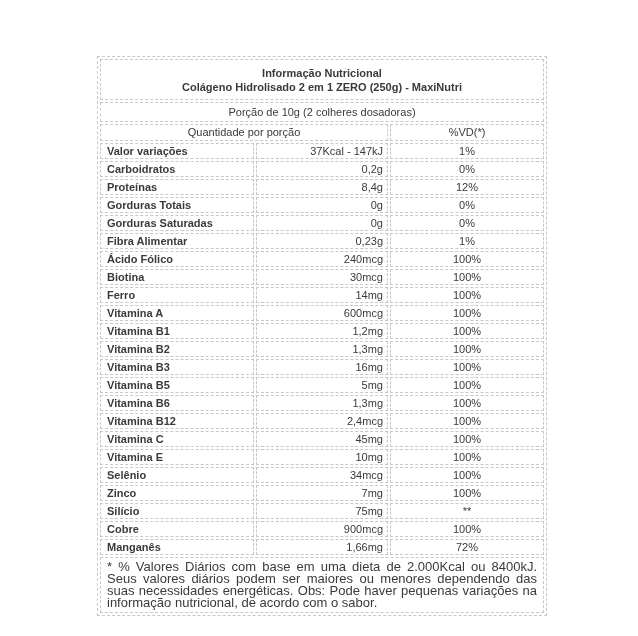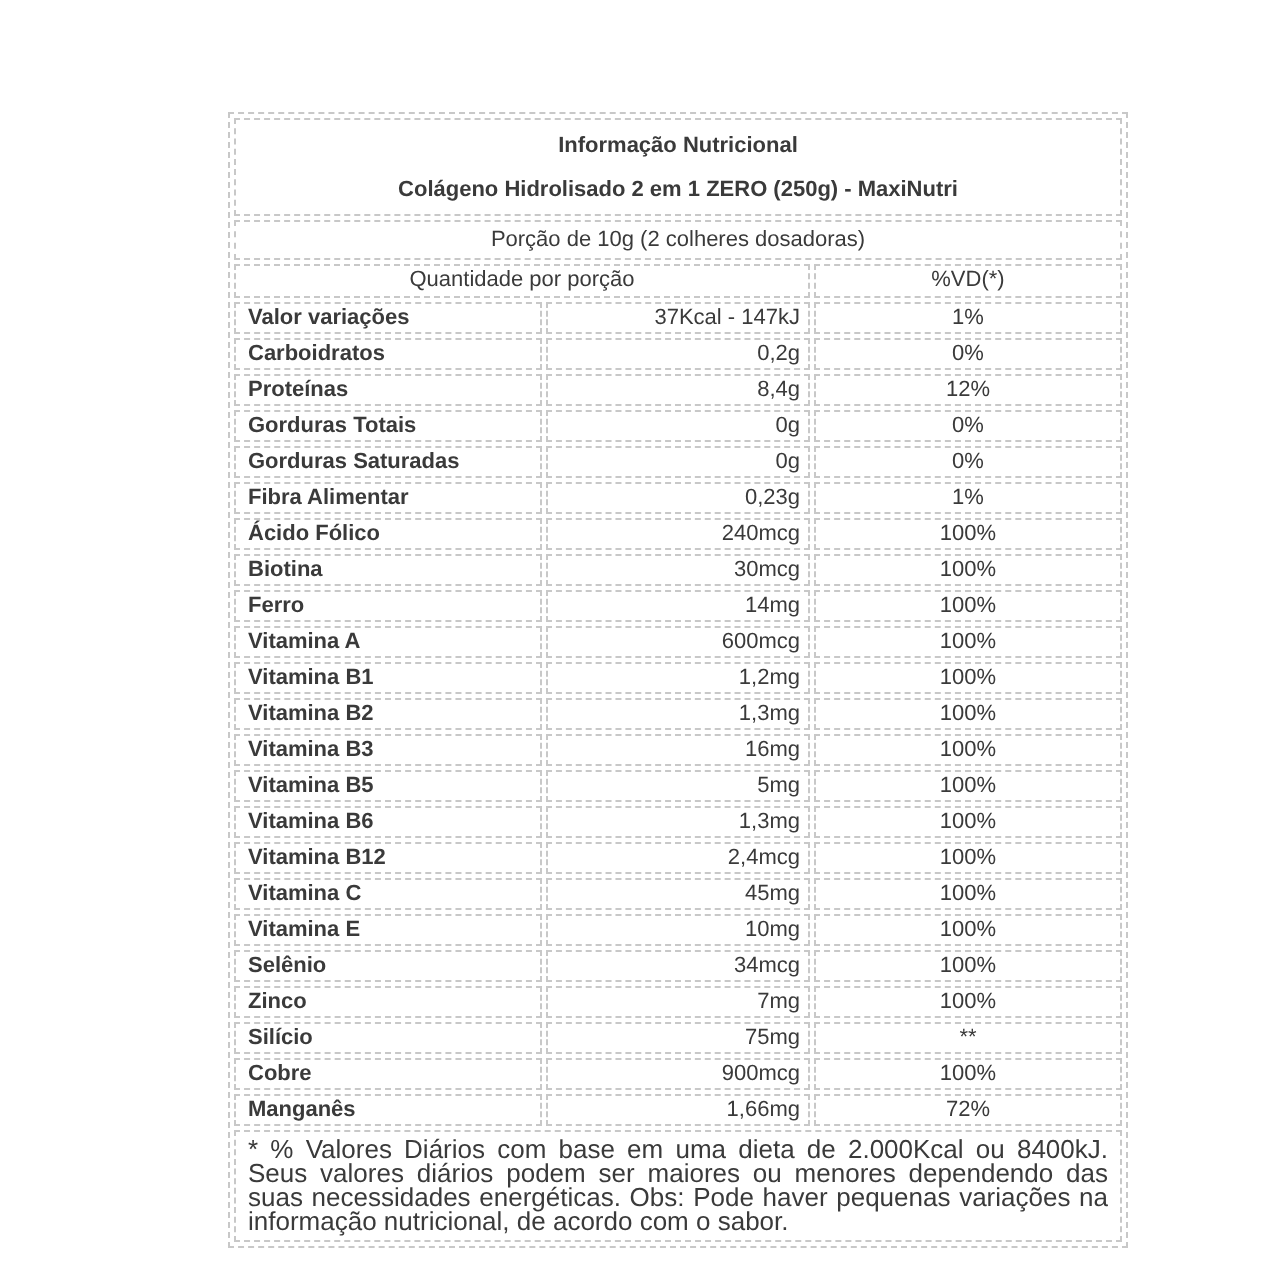--- a/index.html
+++ b/index.html
@@ -14,42 +14,42 @@
     font-family:"Liberation Sans","DejaVu Sans",sans-serif;
     color:var(--text);
     overflow:hidden;
   }
   .sheet{
     position:relative;
     width:638px;height:636px;
   }
   table.nutrition{
     position:absolute;
-    left:114px;top:56px;
+    left:97px;top:56px;
     width:450px;
     border-collapse:separate;
     border-spacing:2px;
     border:1px dashed var(--border);
     font-size:11px;
     color:var(--text);
   }
   td{
     border:1px dashed var(--border);
     vertical-align:middle;
   }
   .title-cell{
     text-align:center;
     padding:6px 4px 5px 4px;
   }
   .title-line{
     font-weight:bold;
     font-size:11px;
     line-height:14px;
   }
-  .title-line + .title-line{margin-top:8px;}
+  .title-line + .title-line{}
   .portion-cell{
     text-align:center;
     padding:3px 4px;
     line-height:12px;
   }
   .qty-header-cell,.dv-header-cell{
     text-align:center;
     padding:2px 4px;
     line-height:11px;
   }

